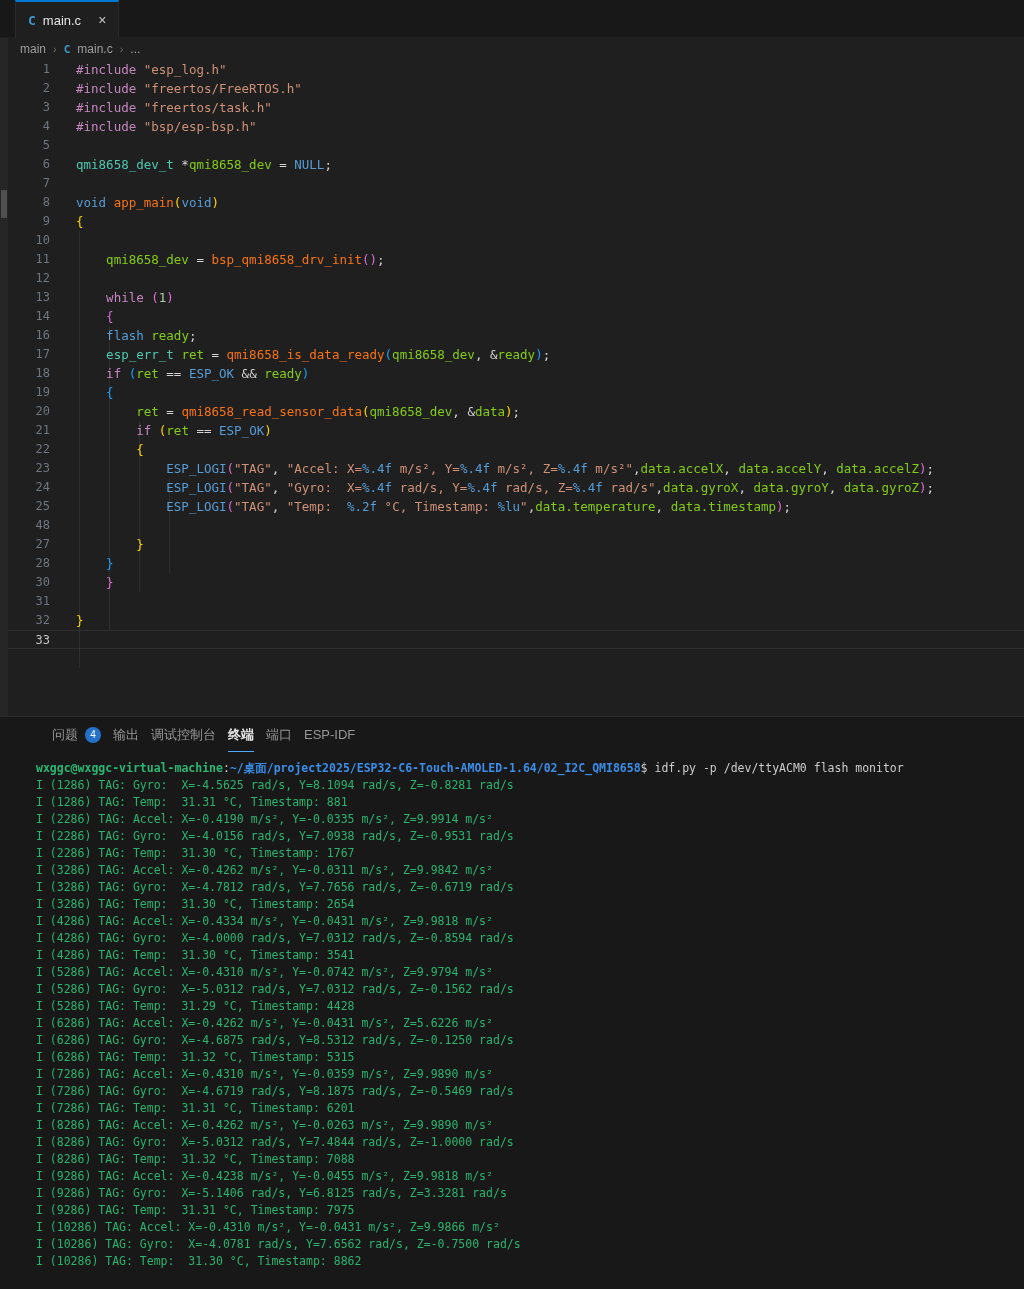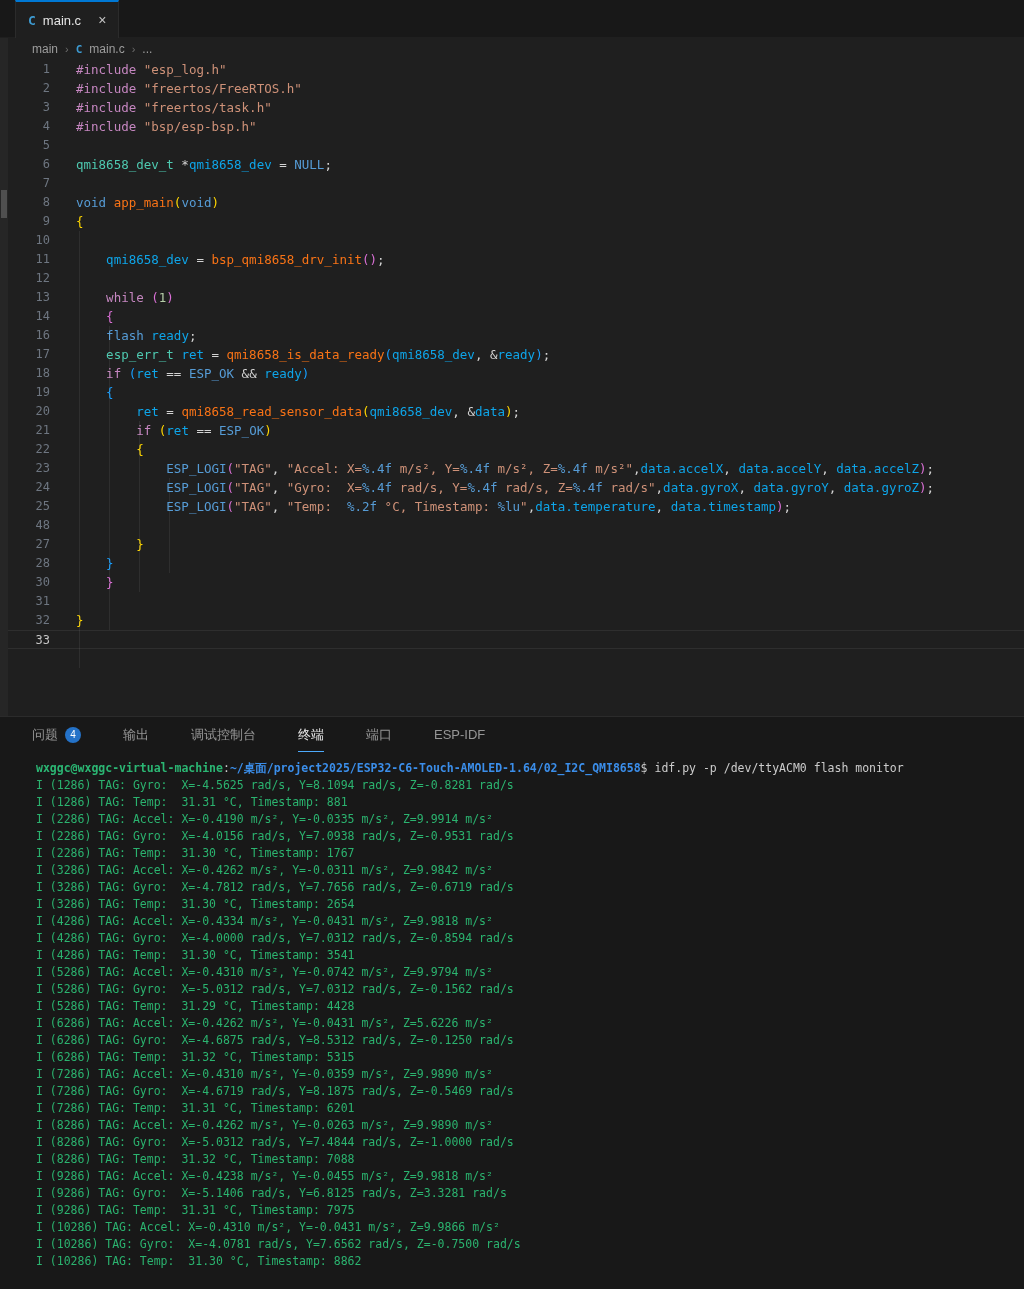--- a/index.html
+++ b/index.html
@@ -13,53 +13,53 @@
   .tab { margin-left:15px; height:38px; background:#1f1f1f; display:flex; align-items:center;
          gap:7px; padding:0 12px; border-top:2px solid #0078d4; border-right:1px solid #2b2b2b;
          border-left:1px solid #2b2b2b; }
   .c-icon { color:#3d9ad1; font-weight:bold; font-size:13px;
             font-family:"DejaVu Sans Mono", monospace; }
   .tab-label { color:#e4e4e4; font-size:13px; }
   .tab-close { color:#c5c5c5; font-size:14px; margin-left:10px; cursor:pointer; }
 
   
   .breadcrumb { position:absolute; left:0; top:38px; width:1024px; height:22px;
-                display:flex; align-items:center; padding-left:32px; gap:7px;
+                display:flex; align-items:center; padding-left:20px; gap:7px;
                 color:#9d9d9d; font-size:12px; }
   .crumb-sep { color:#6e6e6e; font-size:11px; }
   .breadcrumb .c-icon { font-size:11px; }
 
   
   .left-strip { position:absolute; left:0; top:38px; width:8px; height:678px; background:#262626; }
   .left-thumb { position:absolute; left:1px; top:152px; width:6px; height:28px; background:#4f4f4f; }
 
   
   .editor { position:absolute; left:8px; top:60px; width:1016px; height:656px;
             font-family:"DejaVu Sans Mono", monospace; font-size:12.5px; }
   .code-line { display:flex; height:19px; line-height:19px; white-space:pre; position:relative; }
   .gutter { flex:0 0 68px; padding-right:26px; text-align:right; color:#6e7681; font-size:12px; }
   .code-text { white-space:pre; }
   .current-line { border-top:1px solid rgba(255,255,255,0.07);
                   border-bottom:1px solid rgba(255,255,255,0.07); }
   .current-line .gutter { color:#c6c6c6; }
   .indent-guide { position:absolute; width:1px; background:rgba(255,255,255,0.07); }
 
   .tk-pp{color:#C586C0} .tk-str{color:#CE9178} .tk-fmt{color:#569CD6}
-  .tk-type{color:#4EC9B0} .tk-var{color:#0ea5e9} .tk-kw{color:#569CD6}
+  .tk-type{color:#4EC9B0} .tk-var{color:#84cc16} .tk-kw{color:#569CD6}
   .tk-fn{color:#f97316} .tk-num{color:#B5CEA8} .tk-pl{color:#D4D4D4}
   .tk-b1{color:#FFD700} .tk-b2{color:#DA70D6} .tk-b3{color:#179FFF}
 
   
   .panel { position:absolute; left:0; top:716px; width:1024px; height:573px;
            background:#181818; border-top:1px solid #2b2b2b; }
-  .panel-tabs { display:flex; align-items:center; height:35px; padding-left:32px; gap:42px;
+  .panel-tabs { display:flex; align-items:center; height:35px; padding-left:52px; gap:12px;
                 font-size:13px; color:#969696; }
   .panel-tab { display:flex; align-items:center; gap:7px; height:35px; cursor:pointer; }
   .panel-tab .label { line-height:33px; }
-  .panel-tab.active { color:#e7e7e7; }
+  .panel-tab.active { color:#e7e7e7;font-weight:bold; }
   .panel-tab.active .label { border-bottom:1px solid #4daafc; }
   .badge { min-width:16px; height:16px; border-radius:9px; background:#2472c8; color:#ffffff;
            font-size:10px; display:flex; align-items:center; justify-content:center; padding:0 4px; }
 
   
   .terminal { position:absolute; left:8px; top:39px; width:1024px; height:534px;
               padding:4px 0 0 28px; font-family:"DejaVu Sans Mono", monospace;
               font-size:11.5px; overflow:hidden; }
   .t-line { height:17px; line-height:17px; white-space:pre; color:#2bb36f; }
   .t-prompt { color:#cccccc; }

